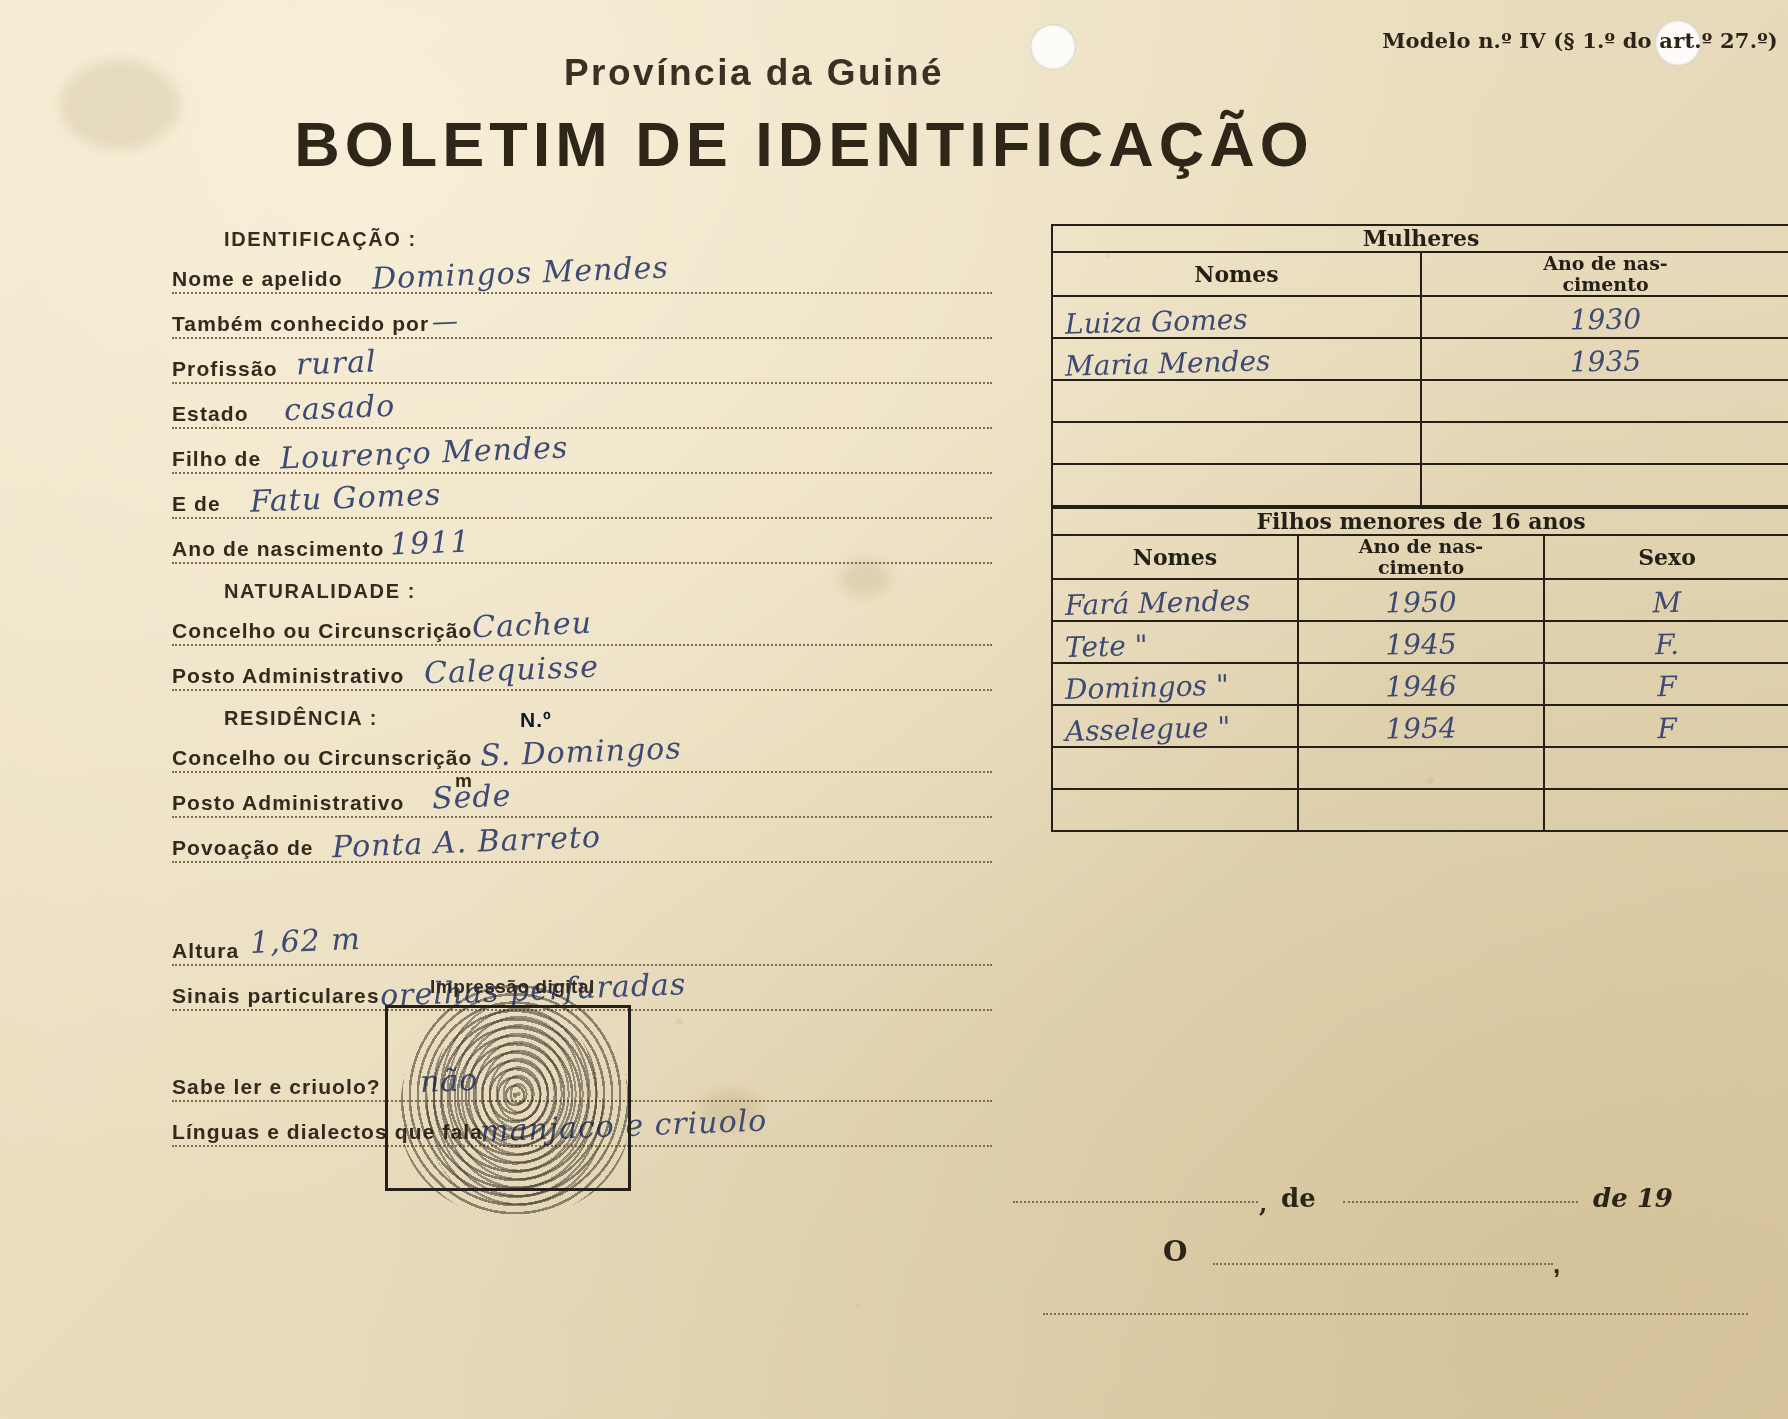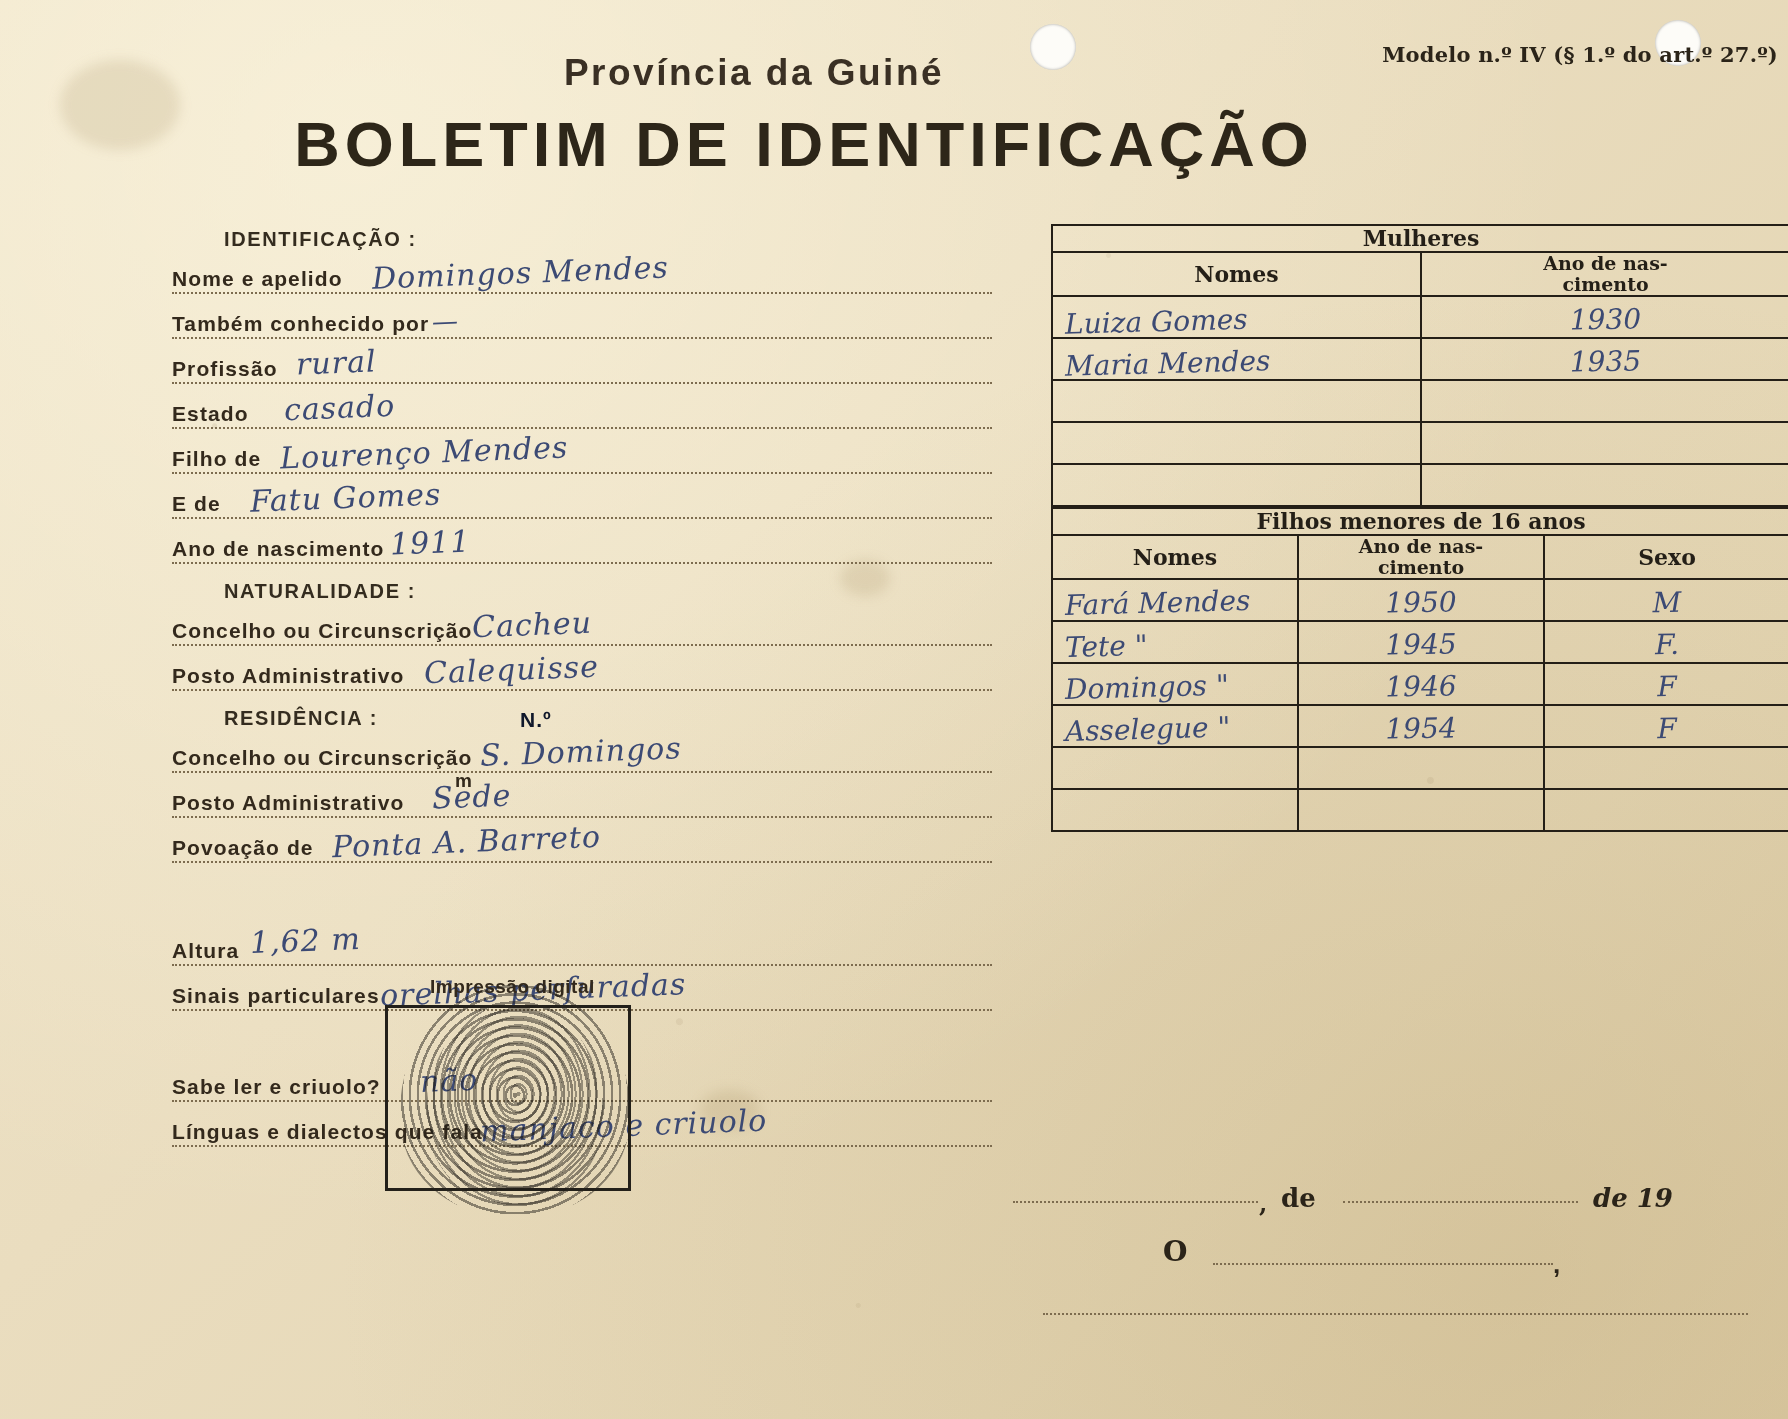--- a/index.html
+++ b/index.html
@@ -35,21 +35,21 @@
     background:#fdfcf8;
     box-shadow:0 0 3px rgba(0,0,0,.35) inset;
   }
   #hole-left{left:1030px;top:24px;}
   #hole-right{left:1655px;top:20px;}
 
   .print{color:#2a2217;}
 
   
   #modelo{
-    position:absolute;right:10px;top:42px;
+    position:absolute;right:10px;top:28px;
     font-family:"DejaVu Serif", serif;
     font-weight:700;font-size:21px;letter-spacing:.2px;
     color:#2b2419;
   }
   #provincia{
     position:absolute;left:0;right:0;top:52px;
     text-align:center;
     font-size:37px;font-weight:700;letter-spacing:2.5px;
     color:#3a3024;
     transform:translateX(-140px);

